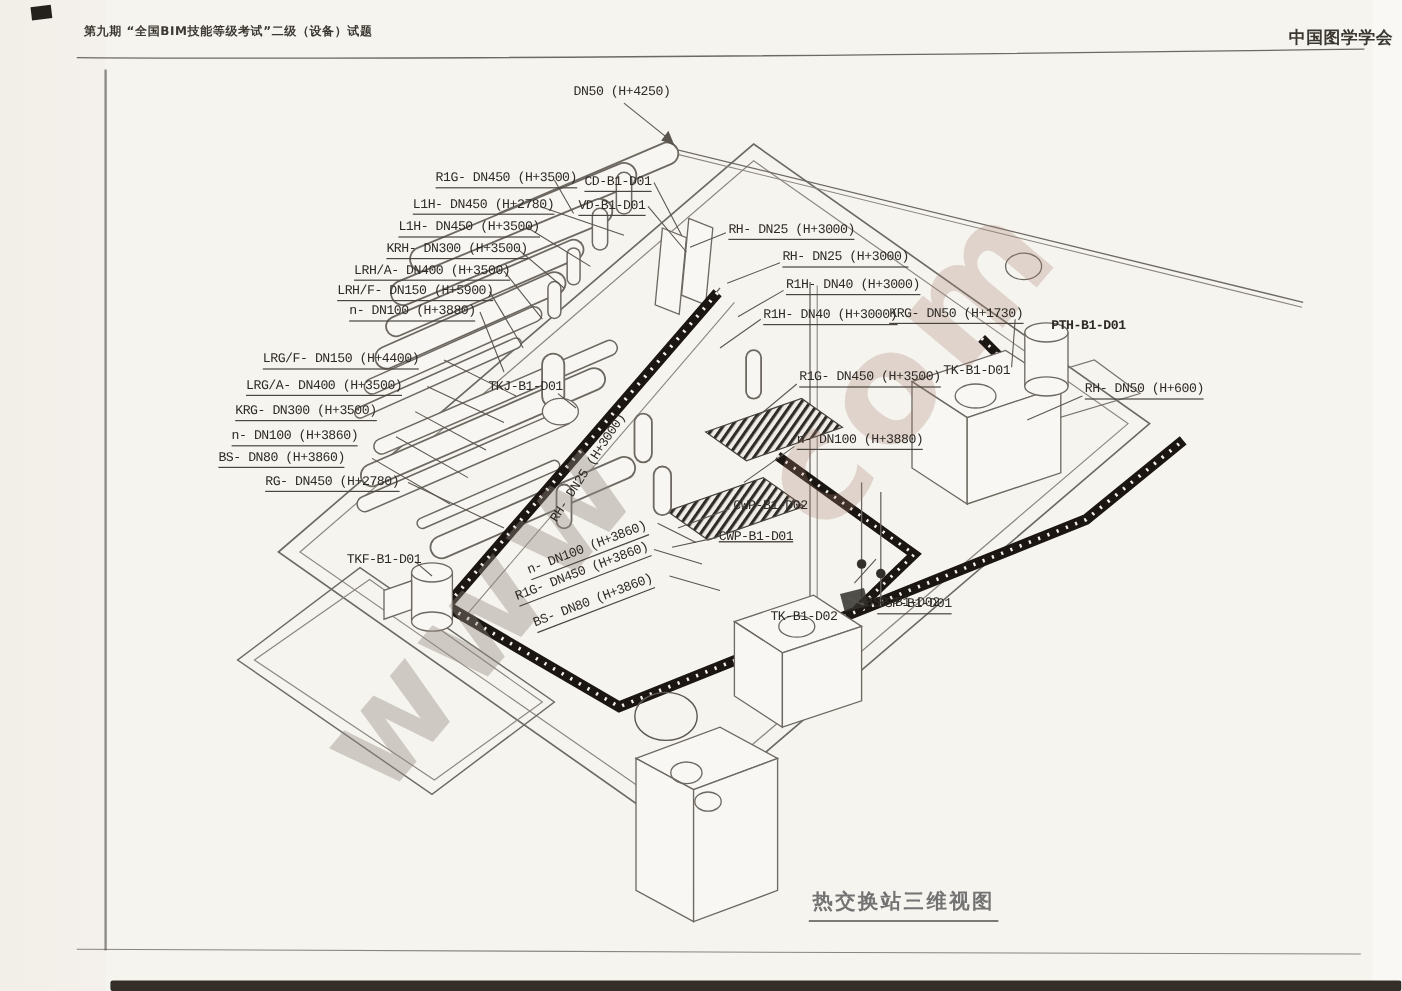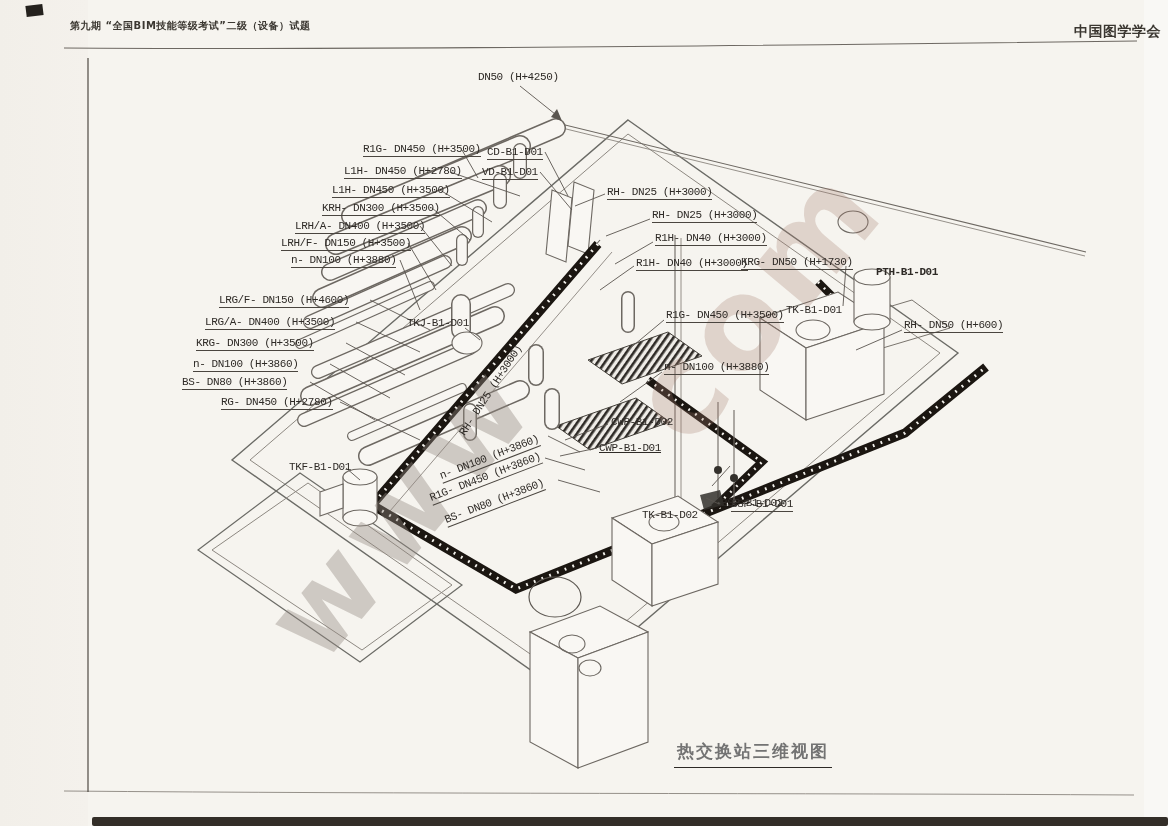--- a/index.html
+++ b/index.html
@@ -245,31 +245,31 @@
       <div class="wm" style="left: 290px; top: 575px; font-size: 115px; color: rgba(148, 138, 130, 0.4); transform: rotate(-50deg);">www</div>
       <div class="wm" style="left: 655px; top: 350px; font-size: 125px; color: rgba(165, 125, 113, 0.28); transform: rotate(-50deg);">com</div>
     </div>
   <div id="label-layer">
       <div class="lbl" style="left: 478px; top: 71px;">DN50 (H+4250)</div>
       <div class="lbl u" style="left: 363px; top: 143px;">R1G- DN450 (H+3500)</div>
       <div class="lbl u" style="left: 344px; top: 165px;">L1H- DN450 (H+2780)</div>
       <div class="lbl u" style="left: 332px; top: 184px;">L1H- DN450 (H+3500)</div>
       <div class="lbl u" style="left: 322px; top: 202px;">KRH- DN300 (H+3500)</div>
       <div class="lbl u" style="left: 295px; top: 220px;">LRH/A- DN400 (H+3500)</div>
-      <div class="lbl u" style="left: 281px; top: 237px;">LRH/F- DN150 (H+3500)</div>
+      <div class="lbl u" style="left: 281px; top: 237px;">LRH/F- DN150 (H+5900)</div>
       <div class="lbl u" style="left: 291px; top: 254px;">n- DN100 (H+3880)</div>
       <div class="lbl u" style="left: 487px; top: 146px;">CD-B1-D01</div>
       <div class="lbl u" style="left: 482px; top: 166px;">VD-B1-D01</div>
       <div class="lbl u" style="left: 607px; top: 186px;">RH- DN25 (H+3000)</div>
       <div class="lbl u" style="left: 652px; top: 209px;">RH- DN25 (H+3000)</div>
       <div class="lbl u" style="left: 655px; top: 232px;">R1H- DN40 (H+3000)</div>
       <div class="lbl u" style="left: 636px; top: 257px;">R1H- DN40 (H+3000)</div>
       <div class="lbl u" style="left: 741px; top: 256px;">KRG- DN50 (H+1730)</div>
       <div class="lbl" style="left: 876px; top: 266px; font-weight: bold;">PTH-B1-D01</div>
-      <div class="lbl u" style="left: 219px; top: 294px;">LRG/F- DN150 (H+4600)</div>
+      <div class="lbl u" style="left: 219px; top: 294px;">LRG/F- DN150 (H+4400)</div>
       <div class="lbl u" style="left: 205px; top: 316px;">LRG/A- DN400 (H+3500)</div>
       <div class="lbl u" style="left: 196px; top: 337px;">KRG- DN300 (H+3500)</div>
       <div class="lbl u" style="left: 193px; top: 358px;">n- DN100 (H+3860)</div>
       <div class="lbl u" style="left: 182px; top: 376px;">BS- DN80 (H+3860)</div>
       <div class="lbl u" style="left: 221px; top: 396px;">RG- DN450 (H+2780)</div>
       <div class="lbl" style="left: 407px; top: 317px;">TKJ-B1-D01</div>
       <div class="lbl u" style="left: 666px; top: 309px;">R1G- DN450 (H+3500)</div>
       <div class="lbl" style="left: 786px; top: 304px;">TK-B1-D01</div>
       <div class="lbl u" style="left: 904px; top: 319px;">RH- DN50 (H+600)</div>
       <div class="lbl u" style="left: 664px; top: 361px;">n- DN100 (H+3880)</div>

